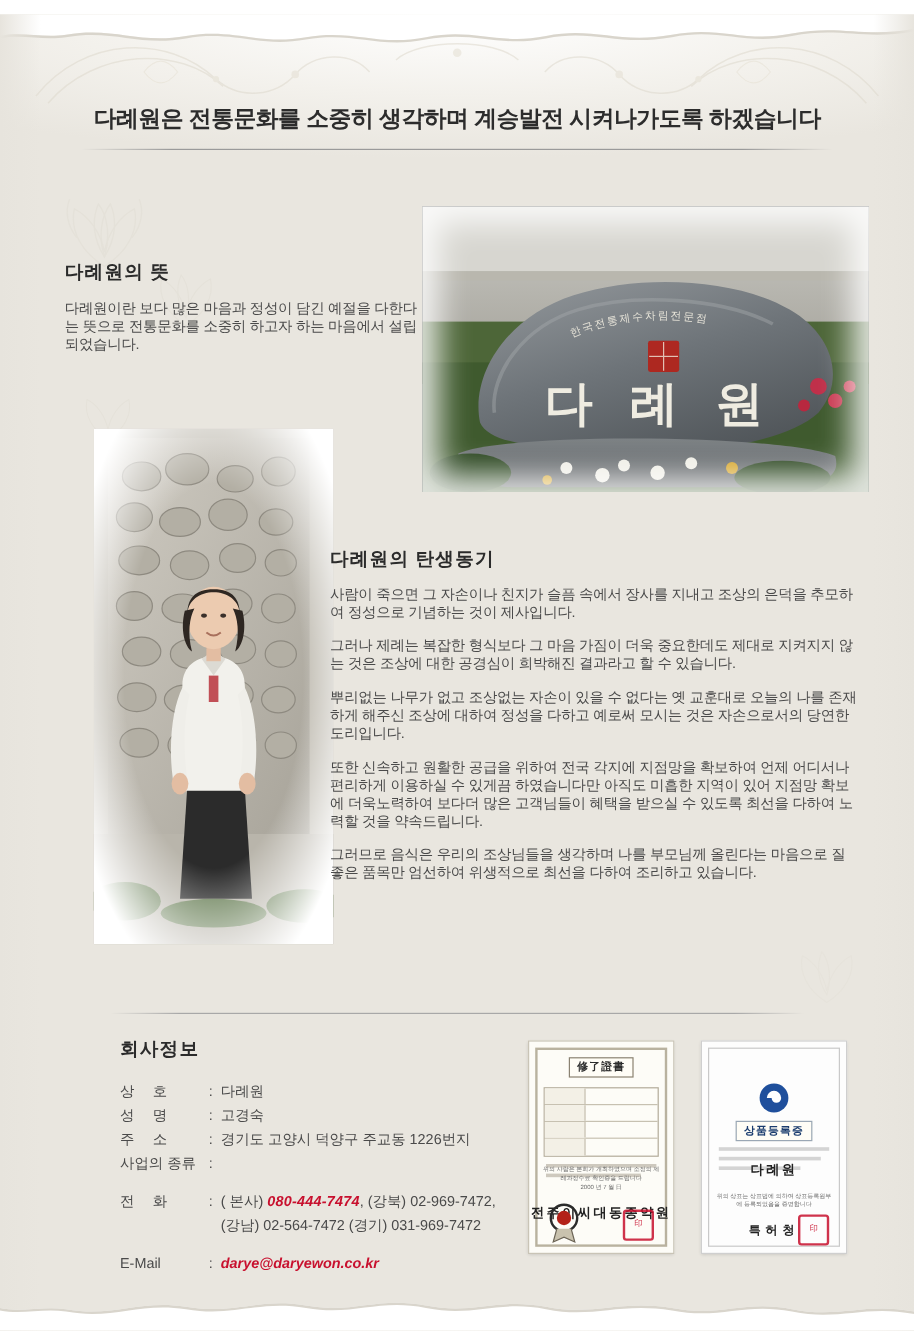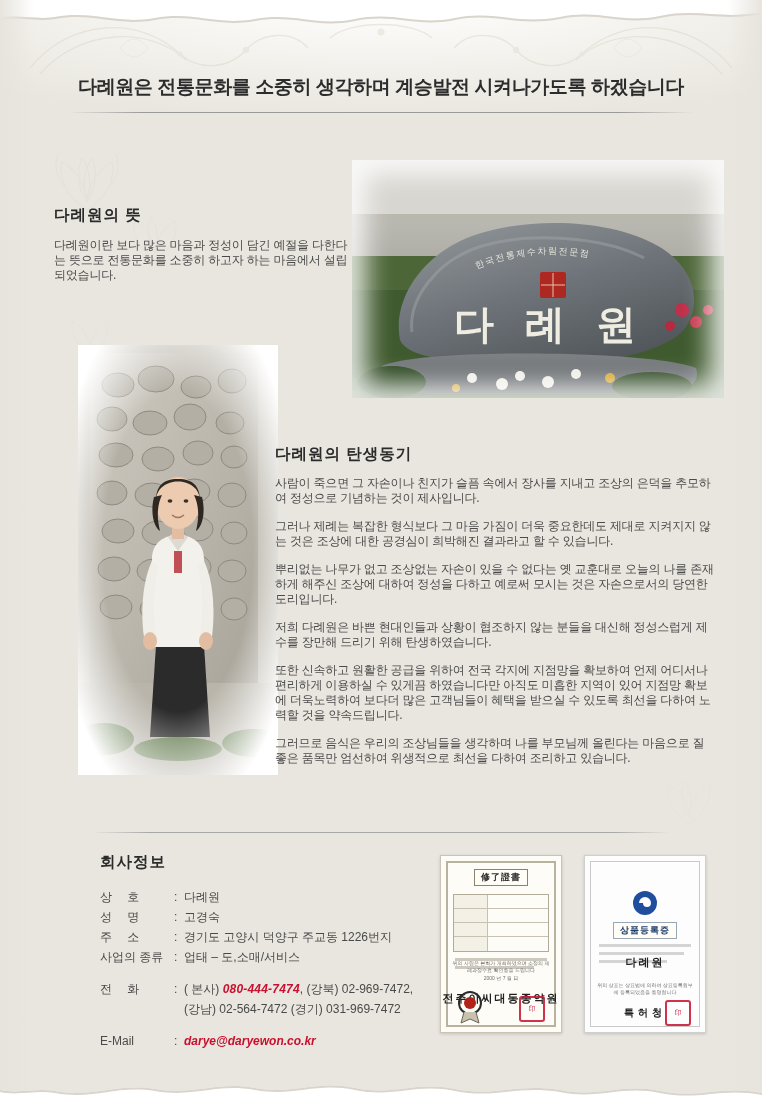--- a/index.html
+++ b/index.html
@@ -15,20 +15,21 @@
     overflow: hidden;
   }
 
   
   .page {
     position: absolute;
     inset: 0;
     background:
       radial-gradient(ellipse 600px 120px at 50% 0%, #ffffff 0%, #f3f1ec 55%, #e9e6df 100%),
       linear-gradient(180deg, #f6f5f1 0%, #ffffff 18%, #ffffff 82%, #f4f2ee 100%);
+    margin-top: 12px;
   }
   
   .edge-left, .edge-right {
     position: absolute; top: 0; bottom: 0; width: 34px;
     pointer-events: none;
   }
   .edge-left { left: 0; background: linear-gradient(90deg, #e7e4dd 0%, rgba(255,255,255,0) 100%); }
   .edge-right { right: 0; background: linear-gradient(270deg, #e7e4dd 0%, rgba(255,255,255,0) 100%); }
 
   
@@ -485,21 +486,20 @@
       </g>
       <rect x="0" y="0" width="200" height="430" fill="url(#vig)"></rect>
     </svg>
   </div>
 
   <div class="sec-origin">
     <div class="sec-title">다례원의 탄생동기</div>
     <div class="body-txt para">사람이 죽으면 그 자손이나 친지가 슬픔 속에서 장사를 지내고 조상의 은덕을 추모하여 정성으로 기념하는 것이 제사입니다.</div>
     <div class="body-txt para">그러나 제례는 복잡한 형식보다 그 마음 가짐이 더욱 중요한데도 제대로 지켜지지 않는 것은 조상에 대한 공경심이 희박해진 결과라고 할 수 있습니다.</div>
     <div class="body-txt para">뿌리없는 나무가 없고 조상없는 자손이 있을 수 없다는 옛 교훈대로 오늘의 나를 존재하게 해주신 조상에 대하여 정성을 다하고 예로써 모시는 것은 자손으로서의 당연한 도리입니다.</div>
-    <div class="body-txt para">저희 다례원은 바쁜 현대인들과 상황이 협조하지 않는 분들을 대신해 정성스럽게 제수를 장만해 드리기 위해 탄생하였습니다.</div>
     <div class="body-txt para">또한 신속하고 원활한 공급을 위하여 전국 각지에 지점망을 확보하여 언제 어디서나 편리하게 이용하실 수 있게끔 하였습니다만 아직도 미흡한 지역이 있어 지점망 확보에 더욱노력하여 보다더 많은 고객님들이 혜택을 받으실 수 있도록 최선을 다하여 노력할 것을 약속드립니다.</div>
     <div class="body-txt para">그러므로 음식은 우리의 조상님들을 생각하며 나를 부모님께 올린다는 마음으로 질 좋은 품목만 엄선하여 위생적으로 최선을 다하여 조리하고 있습니다.</div>
   </div>
 
   <div class="div-rule"></div>
 
   <div class="sec-company">
     <div class="sec-title">회사정보</div>
 
     <div class="info-row">
@@ -513,21 +513,20 @@
       <div class="info-value">고경숙</div>
     </div>
     <div class="info-row">
       <div class="info-label">주     소</div>
       <div class="info-colon">:</div>
       <div class="info-value">경기도 고양시 덕양구 주교동 1226번지</div>
     </div>
     <div class="info-row">
       <div class="info-label" style="letter-spacing:0">사업의 종류</div>
       <div class="info-colon">:</div>
-      <div class="info-value">업태 – 도,소매/서비스</div>
     </div>
     <div class="info-row">
       <div class="info-label"></div>
       <div class="info-colon"></div>
     </div>
 
     <div class="info-row" style="margin-top:12px">
       <div class="info-label">전     화</div>
       <div class="info-colon">:</div>
       <div class="info-value">

